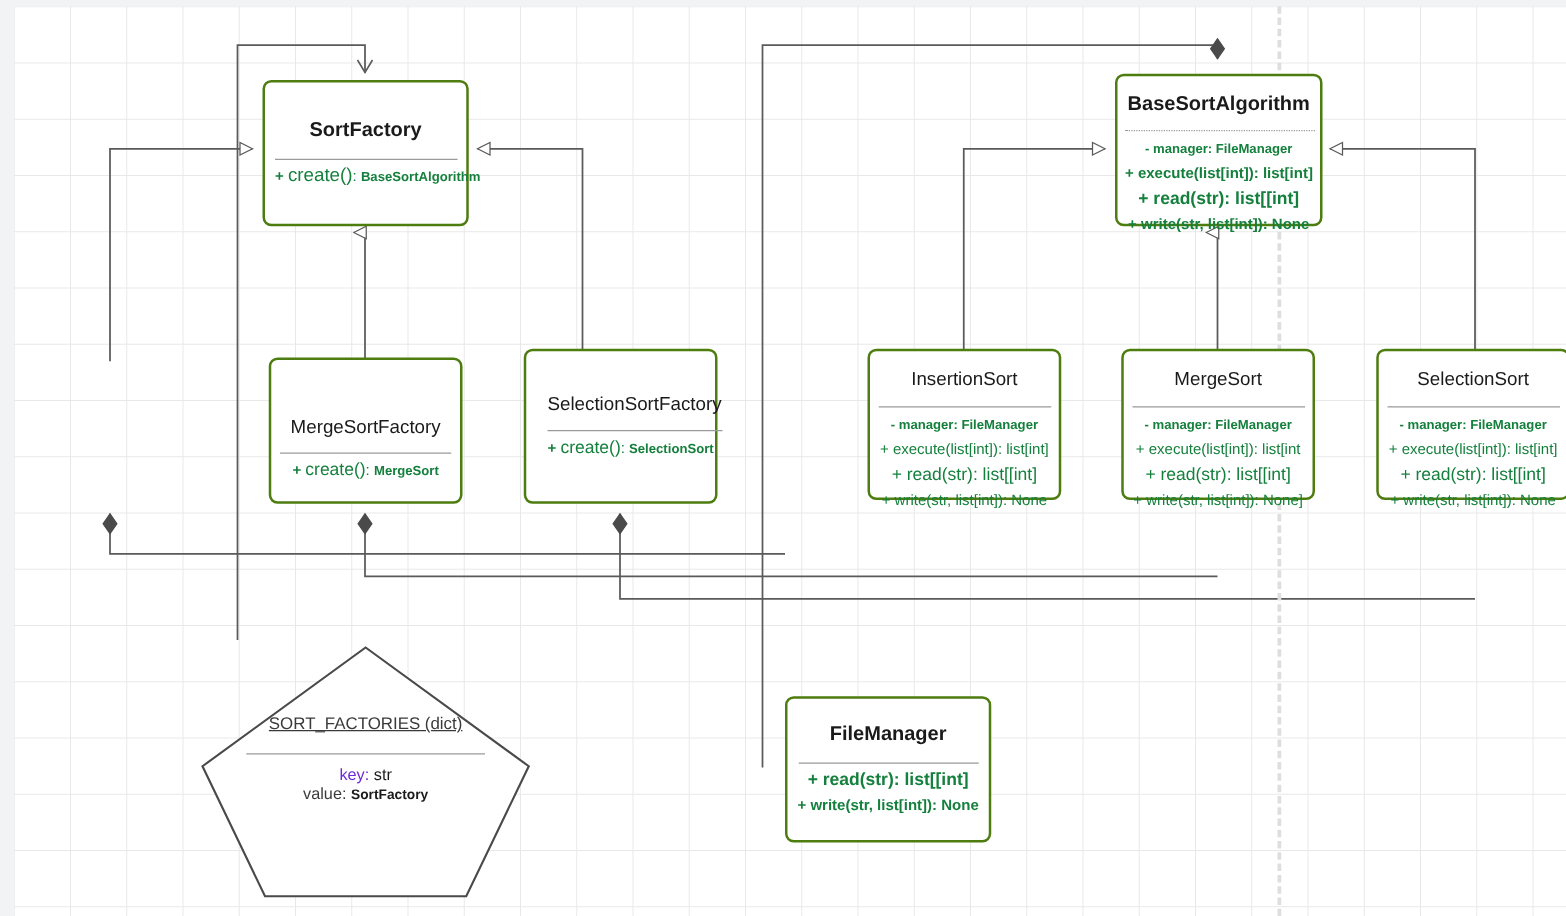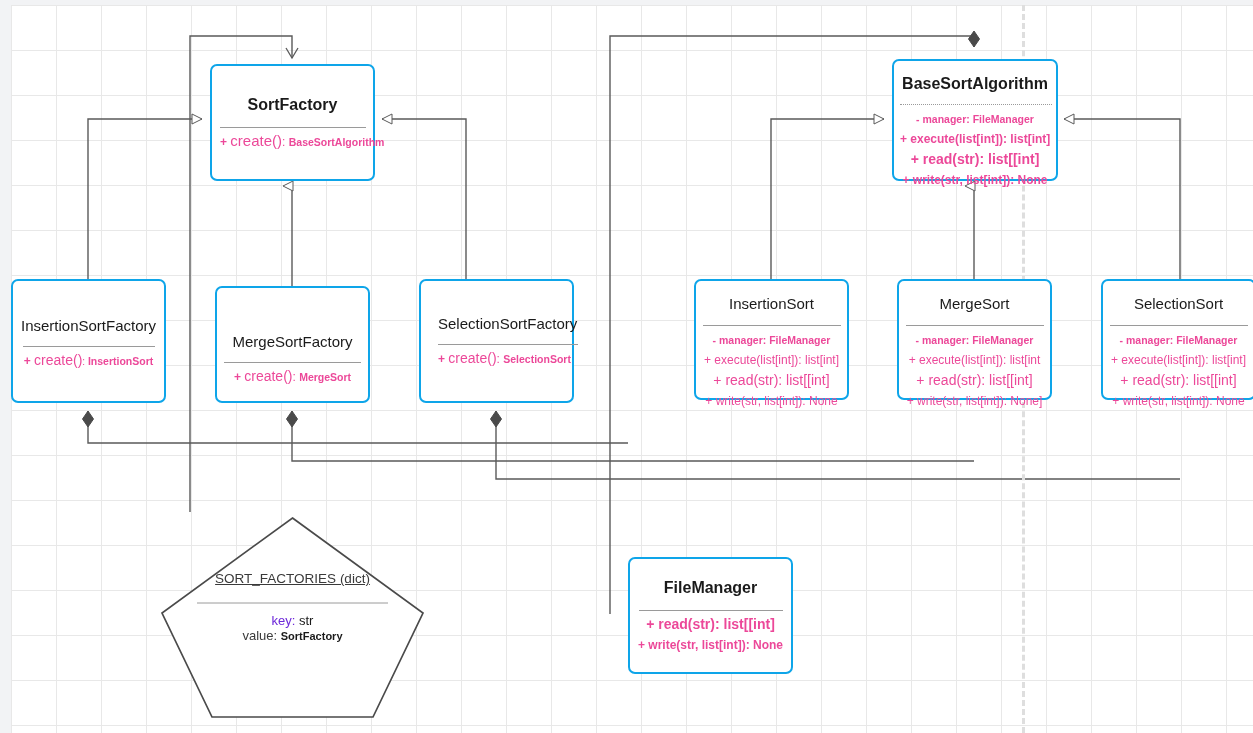--- a/index.html
+++ b/index.html
@@ -33,21 +33,21 @@
     position: absolute;
     left: 0;
     top: 0;
     width: 1253px;
     height: 733px;
     overflow: visible;
   }
   .node {
     position: absolute;
     background: #ffffff;
-    border: 2px solid #0ea5e9;
+    border: 2px solid #4d7c0f;
     border-radius: 7px;
     box-sizing: border-box;
     z-index: 5;
   }
   .node-title {
     text-align: center;
     color: #1a1a1a;
     white-space: nowrap;
   }
   .title-bold {
@@ -58,21 +58,21 @@
     font-weight: normal;
     font-size: 15px;
   }
   .divider {
     height: 0;
     border-top: 1px solid #9a9a9a;
     margin: 4px auto 3px auto;
   }
   .members {
     text-align: center;
-    color: #ec4899;
+    color: #15803d;
     line-height: 1.27;
   }
   .members div { white-space: nowrap; }
 
   
   .s-sm { font-size: 10.5px; font-weight: bold; }
   .s-md { font-size: 12px; font-weight: bold; }
   .s-lg { font-size: 14px; font-weight: bold; }
   .n-sm { font-size: 10px; font-weight: normal; }
   .n-md { font-size: 12px; font-weight: normal; }
@@ -151,27 +151,20 @@
     <div class="node-title title-bold" style="margin-top:14px;">BaseSortAlgorithm</div>
     <div class="divider" style="width:152px; margin-top:11px; border-top-style:dotted;"></div>
     <div class="members">
       <div><span class="s-sm">- manager: FileManager</span></div>
       <div><span class="s-md">+ execute(list[int]): list[int]</span></div>
       <div><span class="s-lg">+ read(str): list[[int]</span></div>
       <div><span class="s-md">+ write(str, list[int]): None</span></div>
     </div>
   </div>
 
-  <div class="node" style="left:11px; top:279px; width:155px; height:124px; padding:0 6px;">
-    <div class="node-title title-plain" style="margin-top:36px;">InsertionSortFactory</div>
-    <div class="divider" style="width:132px; margin-top:12px;"></div>
-    <div class="members">
-      <div><span class="s-md">+ </span><span class="n-lg">create()</span><span class="n-sm">: </span><span class="s-sm">InsertionSort</span></div>
-    </div>
-  </div>
 
   <div class="node" style="left:215px; top:286px; width:155px; height:117px; padding:17px 6px;">
     <div class="node-title title-plain" style="margin-top:28px;">MergeSortFactory</div>
     <div class="divider" style="width:137px; margin-top:12px;"></div>
     <div class="members">
       <div><span class="s-md">+ </span><span class="n-lg">create()</span><span class="n-md">: </span><span class="s-sm">MergeSort</span></div>
     </div>
   </div>
 
   <div class="node" style="left:419px; top:279px; width:155px; height:124px; padding:0 17px;">

